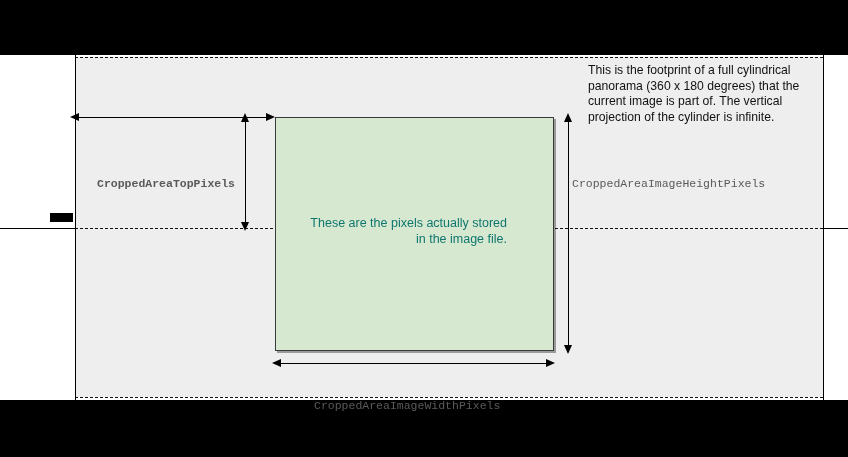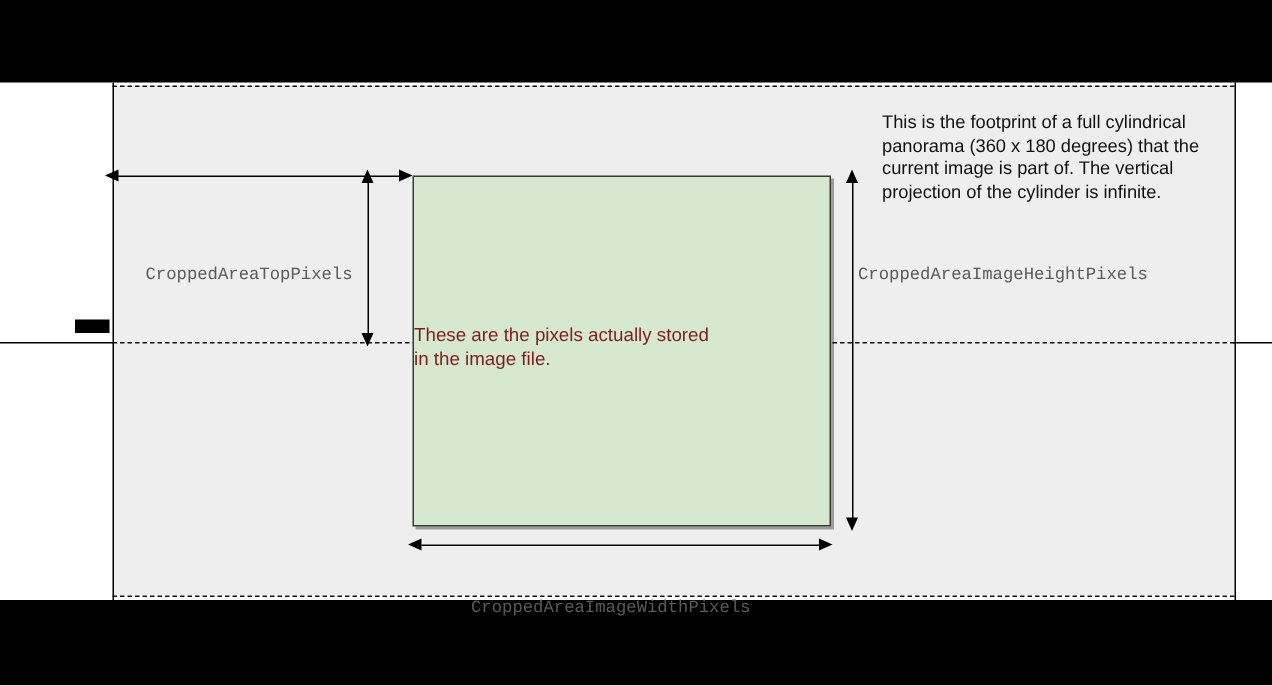--- a/index.html
+++ b/index.html
@@ -96,24 +96,24 @@
     background: #d7e8d0;
     border: 1.6px solid #3a3a3a;
     box-sizing: border-box;
     box-shadow: 2px 2px 0 rgba(0,0,0,0.35);
   }
   #stored-pixels-label {
     position: absolute;
     left: 0;
     top: 97px;
     width: 231px;
-    text-align: left;
+    text-align: right;
     font-size: 12.5px;
     line-height: 16px;
-    color: #7f1d1d;
+    color: #0f766e;
     white-space: pre-line;
   }
 
   
   .dim-line-h {
     position: absolute;
     height: 0;
     border-top: 1.4px solid #000000;
   }
   .dim-line-v {
@@ -153,21 +153,21 @@
     font-family: "Liberation Mono", "DejaVu Sans Mono", monospace;
     font-size: 11.5px;
     color: #5a5a5a;
     white-space: nowrap;
   }
 
   
   #footprint-note {
     position: absolute;
     left: 588px;
-    top: 74px;
+    top: 63px;
     width: 232px;
     font-size: 12.2px;
     line-height: 15.5px;
     color: #111111;
   }
 </style>
 </head>
 <body>
 
 <div id="canvas">
@@ -193,21 +193,21 @@
 in the image file.</div>
   </div>
 
   <div class="dim-line-h" style="left:78px; top:117px; width:194px;"></div>
   <div class="arrowhead ah-left" style="left:70px; top:112.5px;"></div>
   <div class="arrowhead ah-right" style="left:266px; top:112.5px;"></div>
 
   <div class="dim-line-v" style="left:245px; top:120px; height:105px;"></div>
   <div class="arrowhead ah-up" style="left:240.5px; top:113px;"></div>
   <div class="arrowhead ah-down" style="left:240.5px; top:222px;"></div>
-  <div class="dim-caption" style="left:97px; top:177px;">CroppedAreaTopPixels</div>
+  <div class="dim-caption" style="left:97px; top:177px;font-weight:bold;">CroppedAreaTopPixels</div>
 
   <div class="dim-line-v" style="left:568px; top:120px; height:228px;"></div>
   <div class="arrowhead ah-up" style="left:563.5px; top:113px;"></div>
   <div class="arrowhead ah-down" style="left:563.5px; top:345px;"></div>
   <div class="dim-caption" style="left:572px; top:177px;text-align:center;">CroppedAreaImageHeightPixels</div>
 
   <div class="dim-line-h" style="left:281px; top:363px; width:267px;"></div>
   <div class="arrowhead ah-left" style="left:272px; top:358.5px;"></div>
   <div class="arrowhead ah-right" style="left:546px; top:358.5px;"></div>
   <div class="dim-caption" style="left:314px; top:371px;margin-top:28px;">CroppedAreaImageWidthPixels</div>

